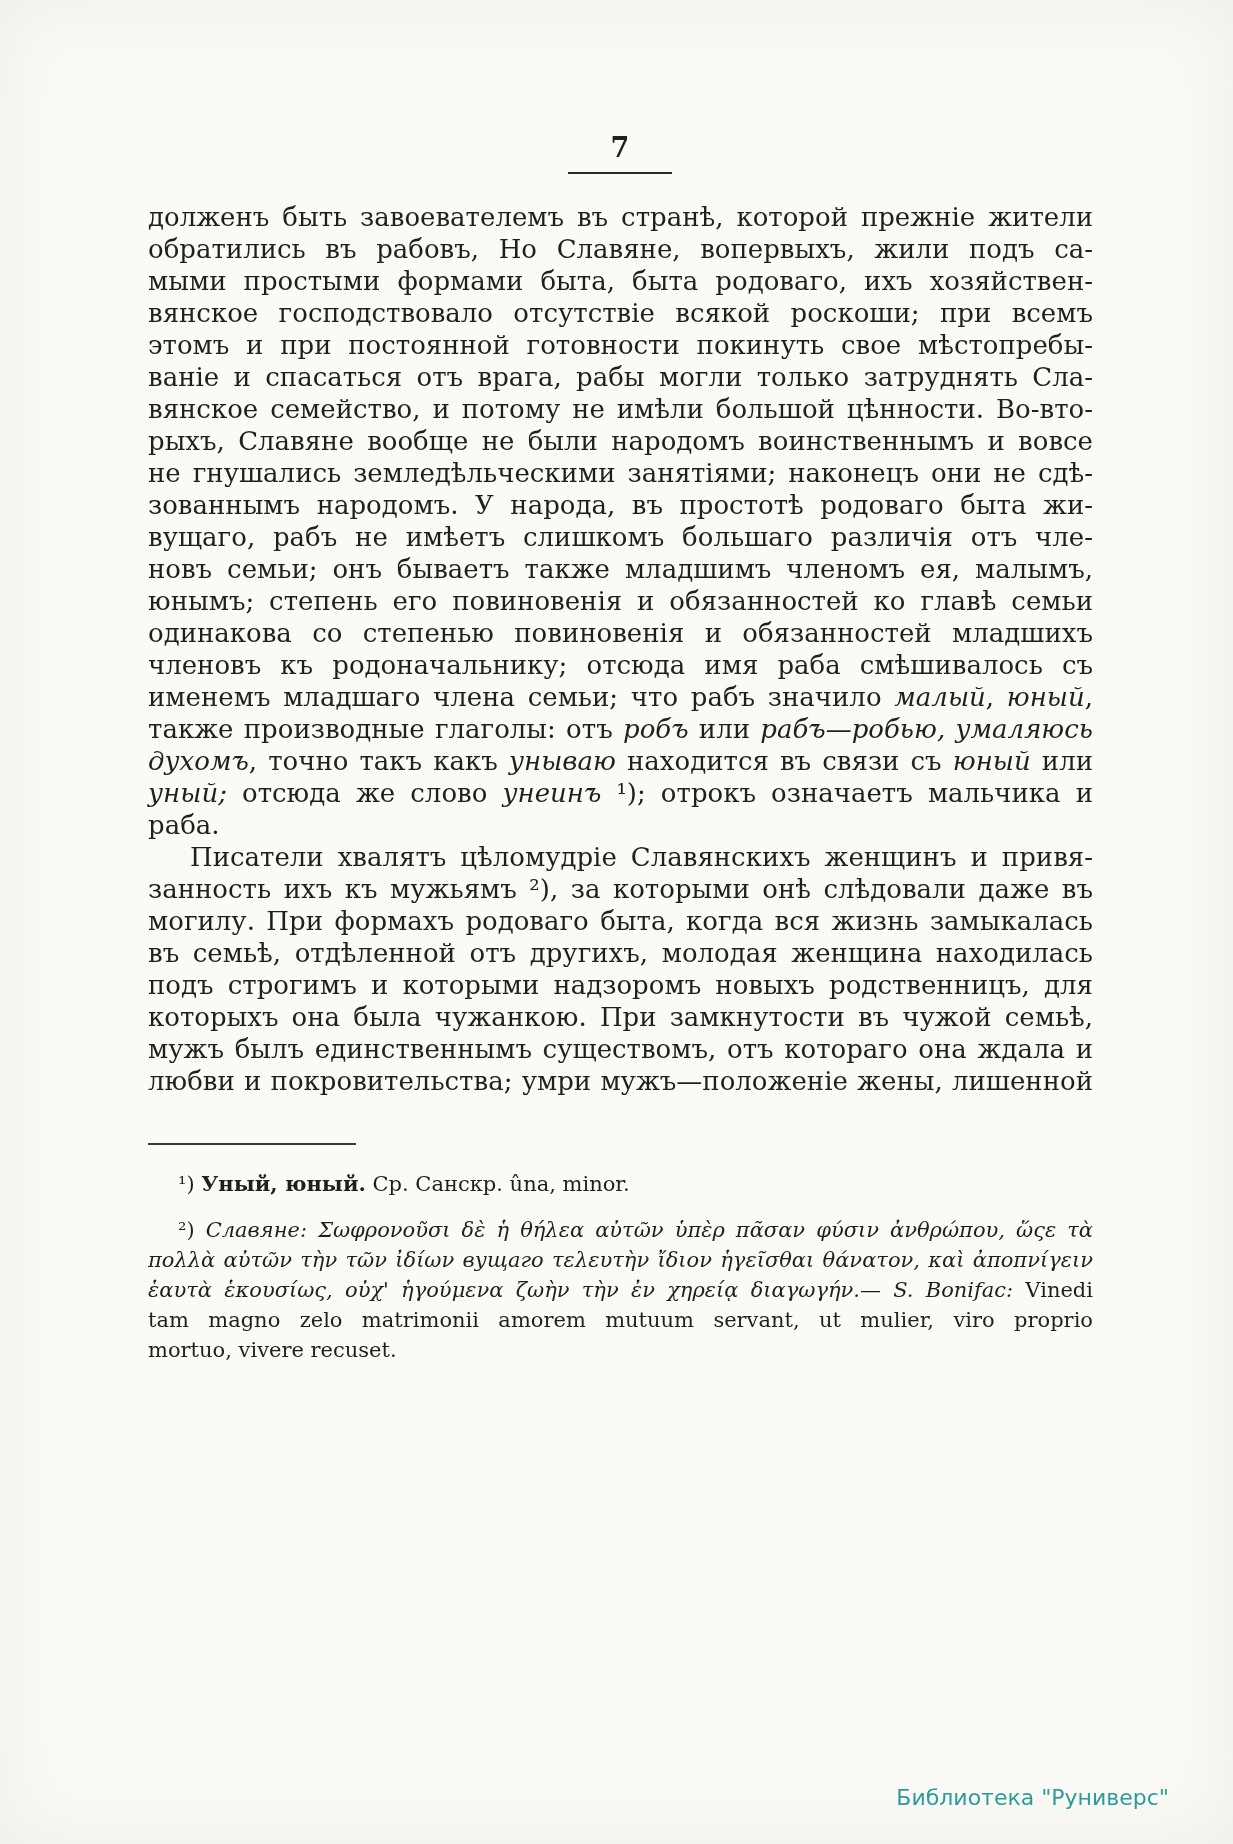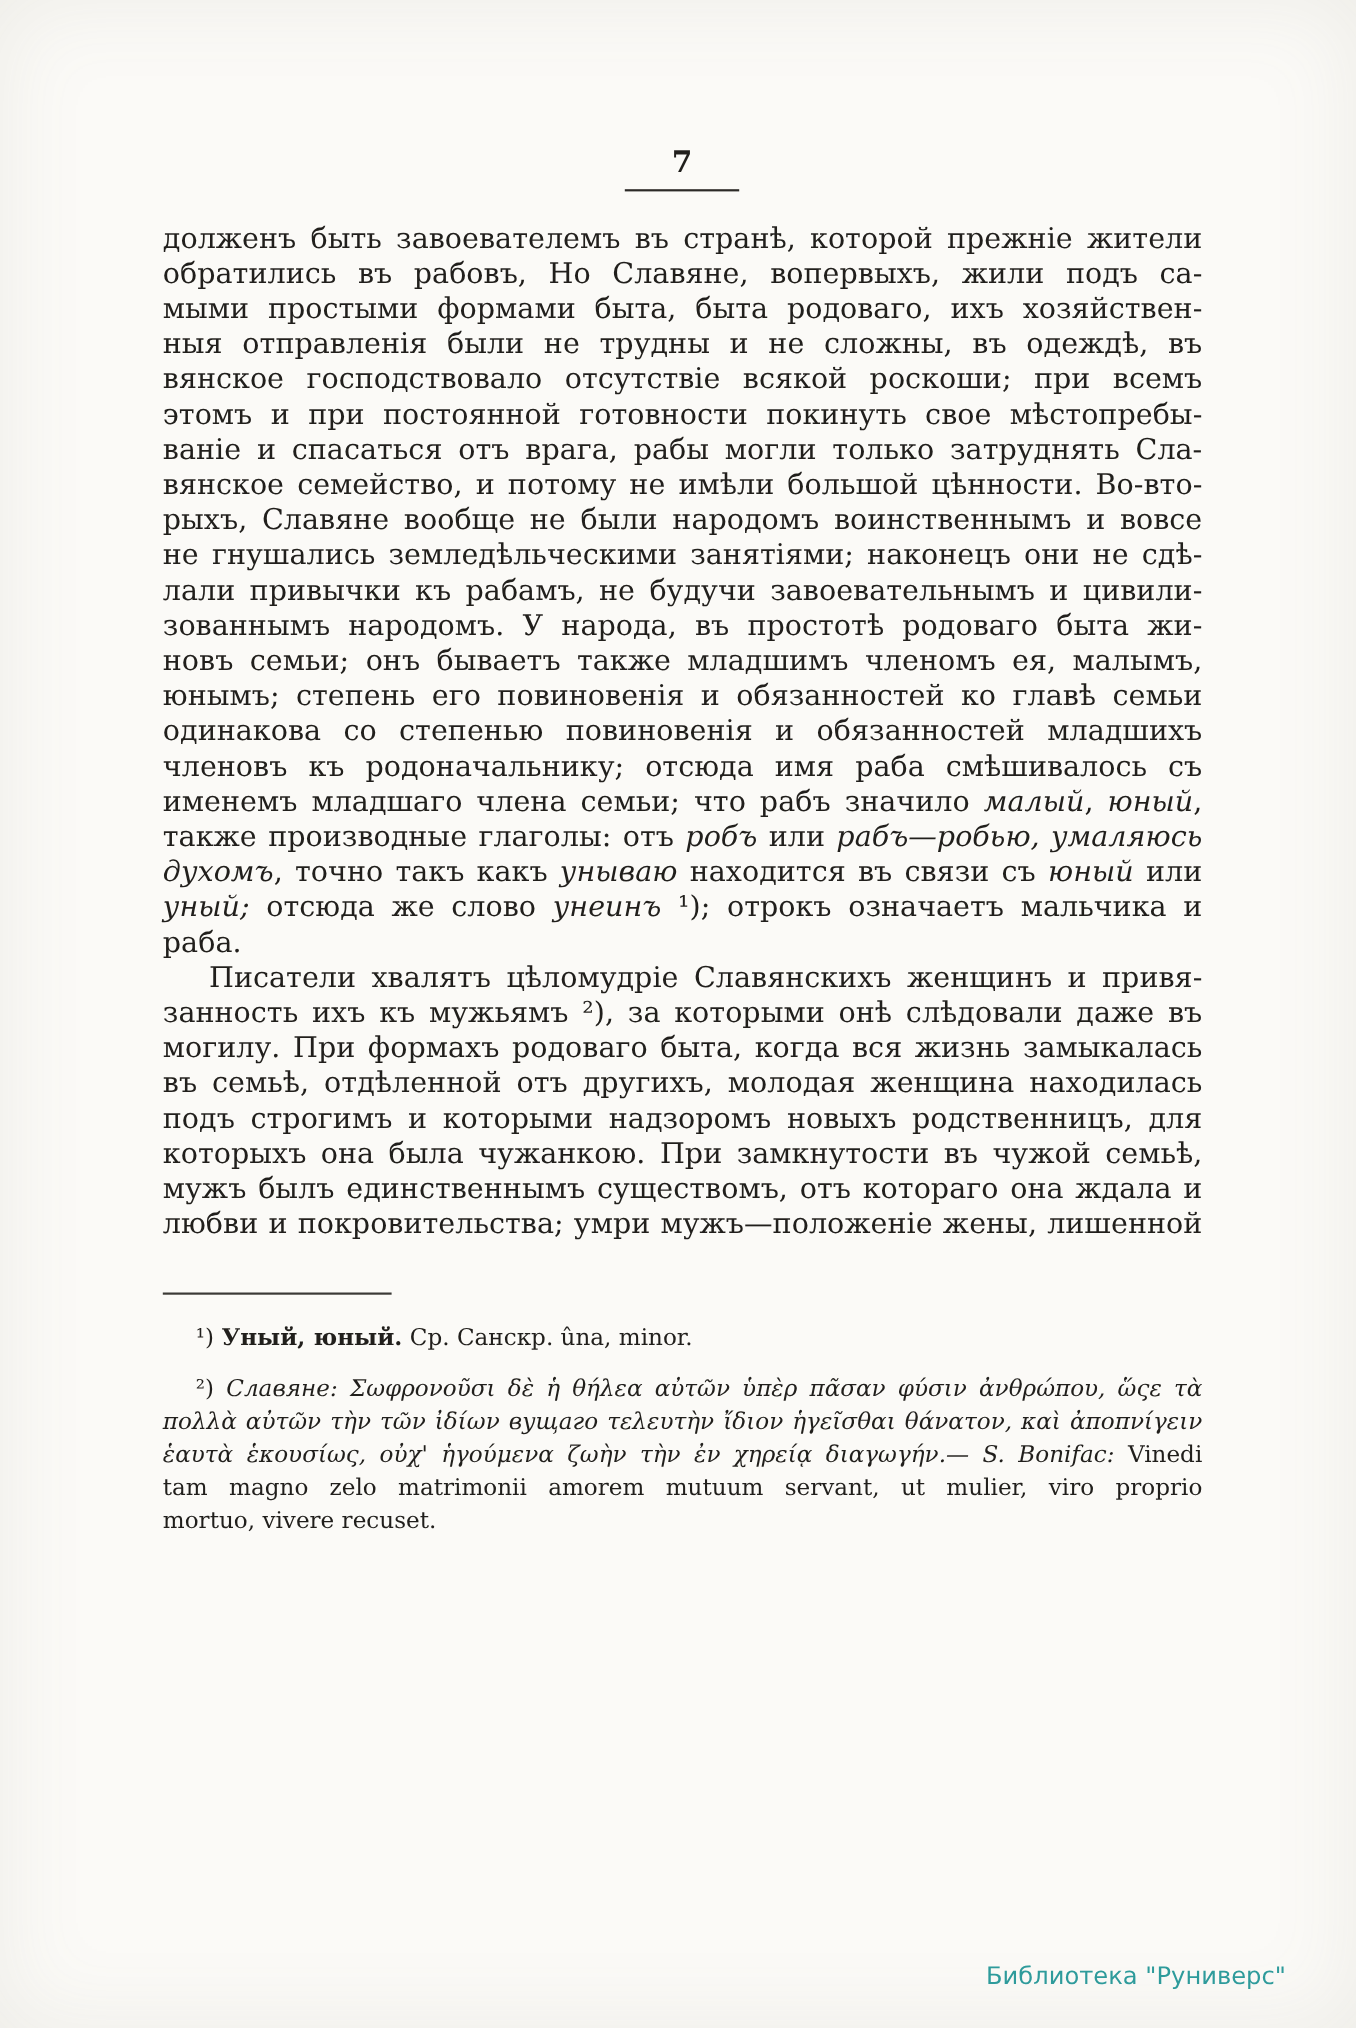--- a/index.html
+++ b/index.html
@@ -73,29 +73,28 @@
 </head>
 <body>
 
 <div class="page">
   <div class="page-number">7</div>
   <div class="page-number-rule"></div>
   <div class="body-text">
       <div class="line"><span>долженъ быть завоевателемъ въ странѣ, которой прежніе жители</span></div>
       <div class="line"><span>обратились въ рабовъ, Но Славяне, вопервыхъ, жили подъ са-</span></div>
       <div class="line"><span>мыми простыми формами быта, быта родоваго, ихъ хозяйствен-</span></div>
-      <div class="line"><span>ныя отправленія были не трудны и не сложны, въ одеждѣ, въ</span></div>
       <div class="line"><span>вянское господствовало отсутствіе всякой роскоши; при всемъ</span></div>
       <div class="line"><span>этомъ и при постоянной готовности покинуть свое мѣстопребы-</span></div>
       <div class="line"><span>ваніе и спасаться отъ врага, рабы могли только затруднять Сла-</span></div>
       <div class="line"><span>вянское семейство, и потому не имѣли большой цѣнности. Во-вто-</span></div>
       <div class="line"><span>рыхъ, Славяне вообще не были народомъ воинственнымъ и вовсе</span></div>
       <div class="line"><span>не гнушались земледѣльческими занятіями; наконецъ они не сдѣ-</span></div>
-      <div class="line"><span>лали привычки къ рабамъ, не будучи завоевательнымъ и цивили-</span></div>
       <div class="line"><span>зованнымъ народомъ. У народа, въ простотѣ родоваго быта жи-</span></div>
+      <div class="line"><span>вущаго, рабъ не имѣетъ слишкомъ большаго различія отъ чле-</span></div>
       <div class="line"><span>новъ семьи; онъ бываетъ также младшимъ членомъ ея, малымъ,</span></div>
       <div class="line"><span>юнымъ; степень его повиновенія и обязанностей ко главѣ семьи</span></div>
       <div class="line"><span>одинакова со степенью повиновенія и обязанностей младшихъ</span></div>
       <div class="line"><span>членовъ къ родоначальнику; отсюда имя раба смѣшивалось съ</span></div>
       <div class="line"><span>именемъ младшаго члена семьи; что рабъ значило </span><span class="it">малый</span><span>, </span><span class="it">юный</span><span>,</span></div>
       <div class="line"><span>также производные глаголы: отъ </span><span class="it">робъ</span><span> или </span><span class="it">рабъ—робью, умаляюсь</span></div>
       <div class="line"><span class="it">духомъ</span><span>, точно такъ какъ </span><span class="it">унываю</span><span> находится въ связи съ </span><span class="it">юный</span><span> или</span></div>
       <div class="line"><span class="it">уный;</span><span> отсюда же слово </span><span class="it">унеинъ</span><span> ¹); отрокъ означаетъ мальчика и</span></div>
       <div class="line end"><span>раба.</span></div>
       <div class="line indent"><span>Писатели хвалятъ цѣломудріе Славянскихъ женщинъ и привя-</span></div>

